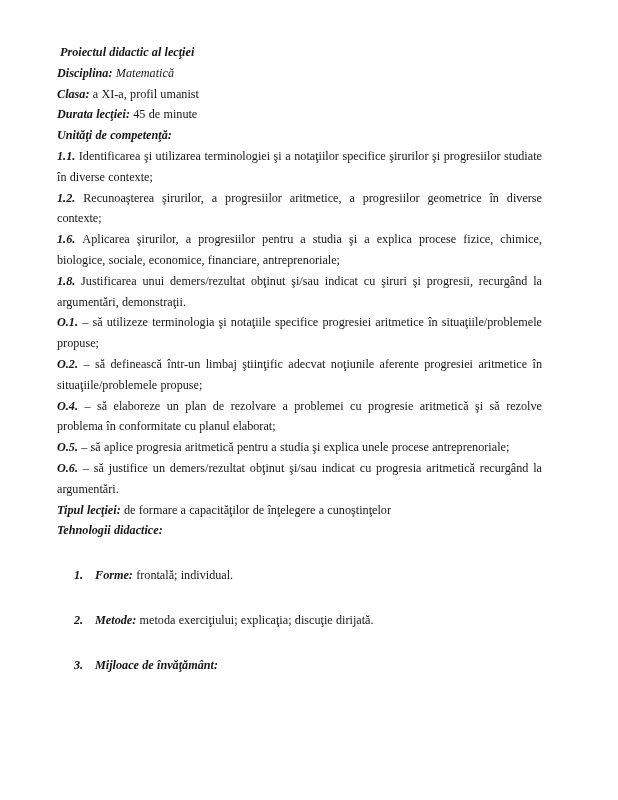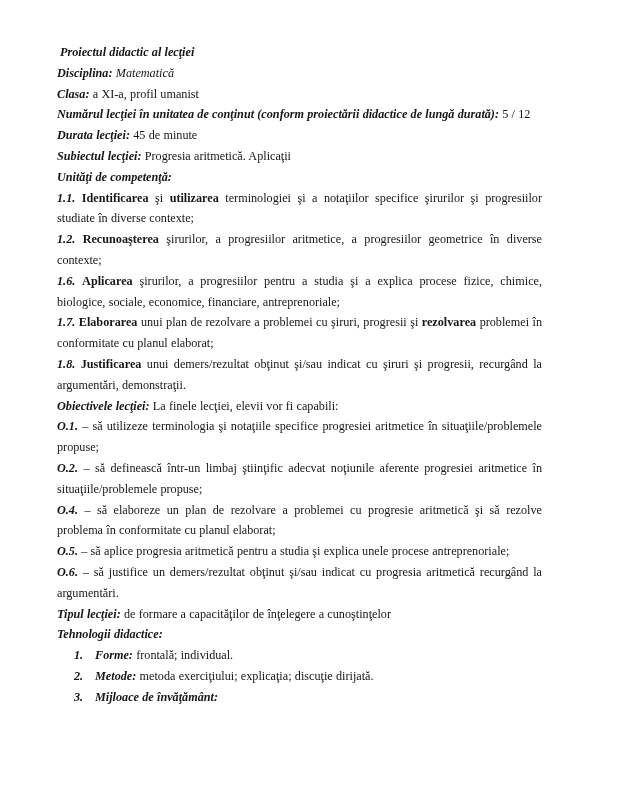--- a/index.html
+++ b/index.html
@@ -24,51 +24,48 @@
   .para {
     margin: 0;
     font-size: 12.2px;
     line-height: 20.8px;
     text-align: left;
     word-spacing: 0.2px;
   }
   .para.justify { text-align: justify; }
   .para.title-line { padding-left: 3px; }
   .seg-bi { font-weight: bold; font-style: italic; }
-  .seg-b  { font-weight: bold; font-style: normal; }
+  .seg-b  { font-weight: normal; font-style: normal; }
   .seg-i  { font-weight: normal; font-style: italic; margin-top: 25px; }
   .seg-r  { font-weight: normal; font-style: normal; text-align: center; }
   .list-item {
     margin-left: 17px;
+    margin-top: 24px;
   }
   .list-item .num {
     display: inline-block;
     width: 21px;
     font-weight: bold;
     font-style: italic;
   }
 </style>
 </head>
 <body>
 
 <div class="page">
   <div id="doc">
       <p class="para title-line"><span class="seg-bi">Proiectul didactic al lecţiei</span></p>
       <p class="para"><span class="seg-bi">Disciplina: </span><span class="seg-i">Matematică</span></p>
       <p class="para"><span class="seg-bi">Clasa: </span><span class="seg-r">a XI-a, profil umanist</span></p>
-      <p class="para"><span class="seg-bi">Numărul lecţiei în unitatea de conţinut (conform proiectării didactice de lungă durată): </span><span class="seg-r">5 / 12</span></p>
       <p class="para"><span class="seg-bi">Durata lecţiei: </span><span class="seg-r">45 de minute</span></p>
-      <p class="para"><span class="seg-bi">Subiectul lecţiei: </span><span class="seg-r">Progresia aritmetică. Aplicaţii</span></p>
       <p class="para"><span class="seg-bi">Unităţi de competenţă:</span></p>
       <p class="para justify"><span class="seg-bi">1.1. </span><span class="seg-b">Identificarea </span><span class="seg-r">şi </span><span class="seg-b">utilizarea </span><span class="seg-r">terminologiei şi a notaţiilor specifice şirurilor şi progresiilor studiate în diverse contexte;</span></p>
       <p class="para justify"><span class="seg-bi">1.2. </span><span class="seg-b">Recunoaşterea </span><span class="seg-r">şirurilor, a progresiilor aritmetice, a progresiilor geometrice în diverse contexte;</span></p>
       <p class="para justify"><span class="seg-bi">1.6. </span><span class="seg-b">Aplicarea </span><span class="seg-r">şirurilor, a progresiilor pentru a studia şi a explica procese fizice, chimice, biologice, sociale, economice, financiare, antreprenoriale;</span></p>
-      <p class="para justify"><span class="seg-bi">1.7. </span><span class="seg-b">Elaborarea </span><span class="seg-r">unui plan de rezolvare a problemei cu şiruri, progresii şi </span><span class="seg-b">rezolvarea </span><span class="seg-r">problemei în conformitate cu planul elaborat;</span></p>
       <p class="para justify"><span class="seg-bi">1.8. </span><span class="seg-b">Justificarea </span><span class="seg-r">unui demers/rezultat obţinut şi/sau indicat cu şiruri şi progresii, recurgând la argumentări, demonstraţii.</span></p>
-      <p class="para"><span class="seg-bi">Obiectivele lecţiei: </span><span class="seg-r">La finele lecţiei, elevii vor fi capabili:</span></p>
       <p class="para justify"><span class="seg-bi">O.1. </span><span class="seg-r">– să utilizeze terminologia şi notaţiile specifice progresiei aritmetice în situaţiile/problemele propuse;</span></p>
       <p class="para justify"><span class="seg-bi">O.2. </span><span class="seg-r">– să definească într-un limbaj ştiinţific adecvat noţiunile aferente progresiei aritmetice în situaţiile/problemele propuse;</span></p>
       <p class="para justify"><span class="seg-bi">O.4. </span><span class="seg-r">– să elaboreze un plan de rezolvare a problemei cu progresie aritmetică şi să rezolve problema în conformitate cu planul elaborat;</span></p>
       <p class="para justify"><span class="seg-bi">O.5. </span><span class="seg-r">– să aplice progresia aritmetică pentru a studia şi explica unele procese antreprenoriale;</span></p>
       <p class="para justify"><span class="seg-bi">O.6. </span><span class="seg-r">– să justifice un demers/rezultat obţinut şi/sau indicat cu progresia aritmetică recurgând la argumentări.</span></p>
       <p class="para"><span class="seg-bi">Tipul lecţiei: </span><span class="seg-r">de formare a capacităţilor de înţelegere a cunoştinţelor</span></p>
       <p class="para"><span class="seg-bi">Tehnologii didactice:</span></p>
       <p class="para list-item"><span class="num">1.</span><span class="seg-bi">Forme: </span><span class="seg-r">frontală; individual.</span></p>
       <p class="para list-item"><span class="num">2.</span><span class="seg-bi">Metode: </span><span class="seg-r">metoda exerciţiului; explicaţia; discuţie dirijată.</span></p>
       <p class="para list-item"><span class="num">3.</span><span class="seg-bi">Mijloace de învăţământ:</span></p>

